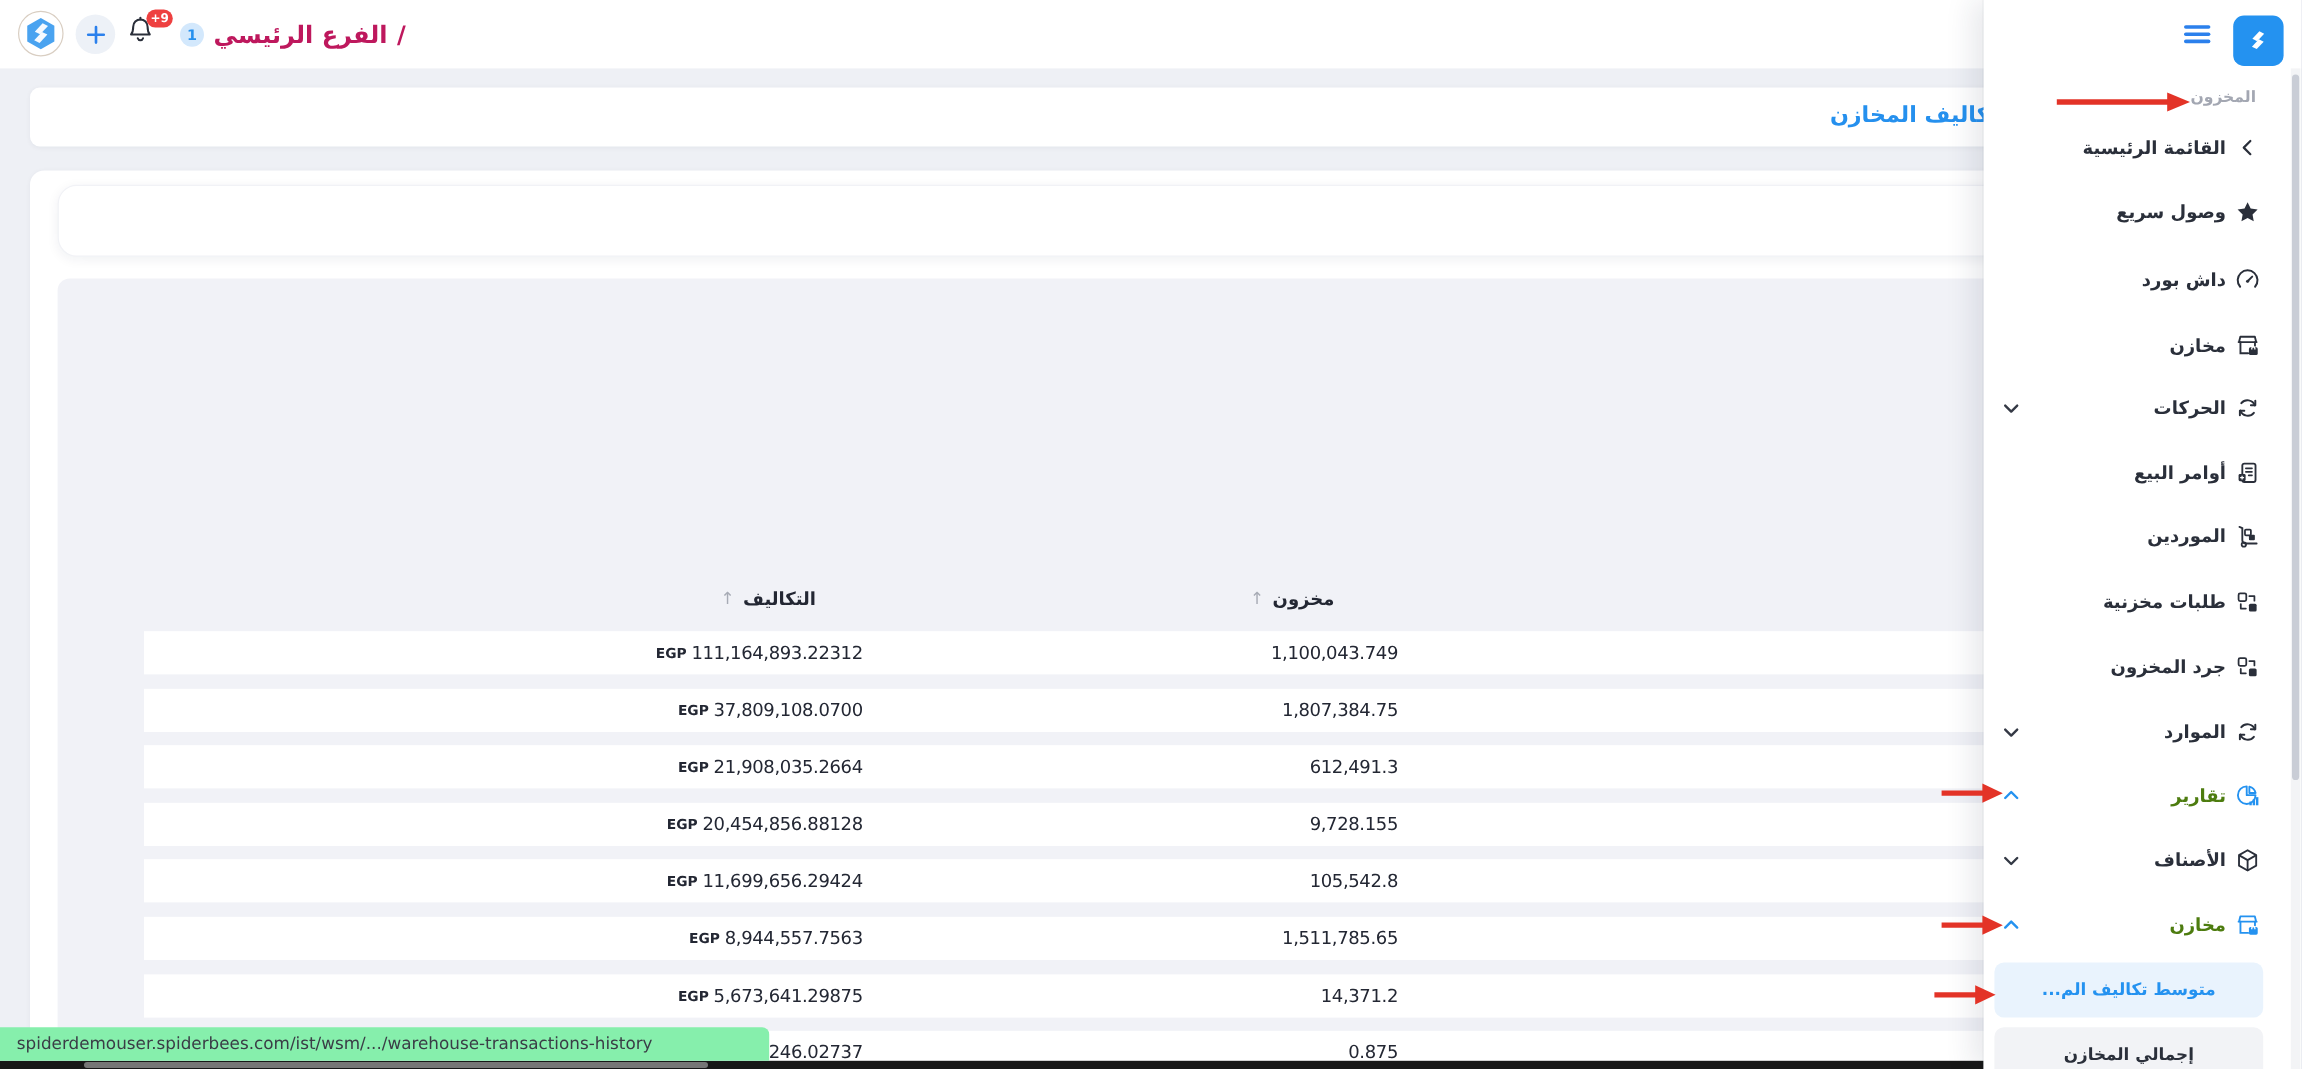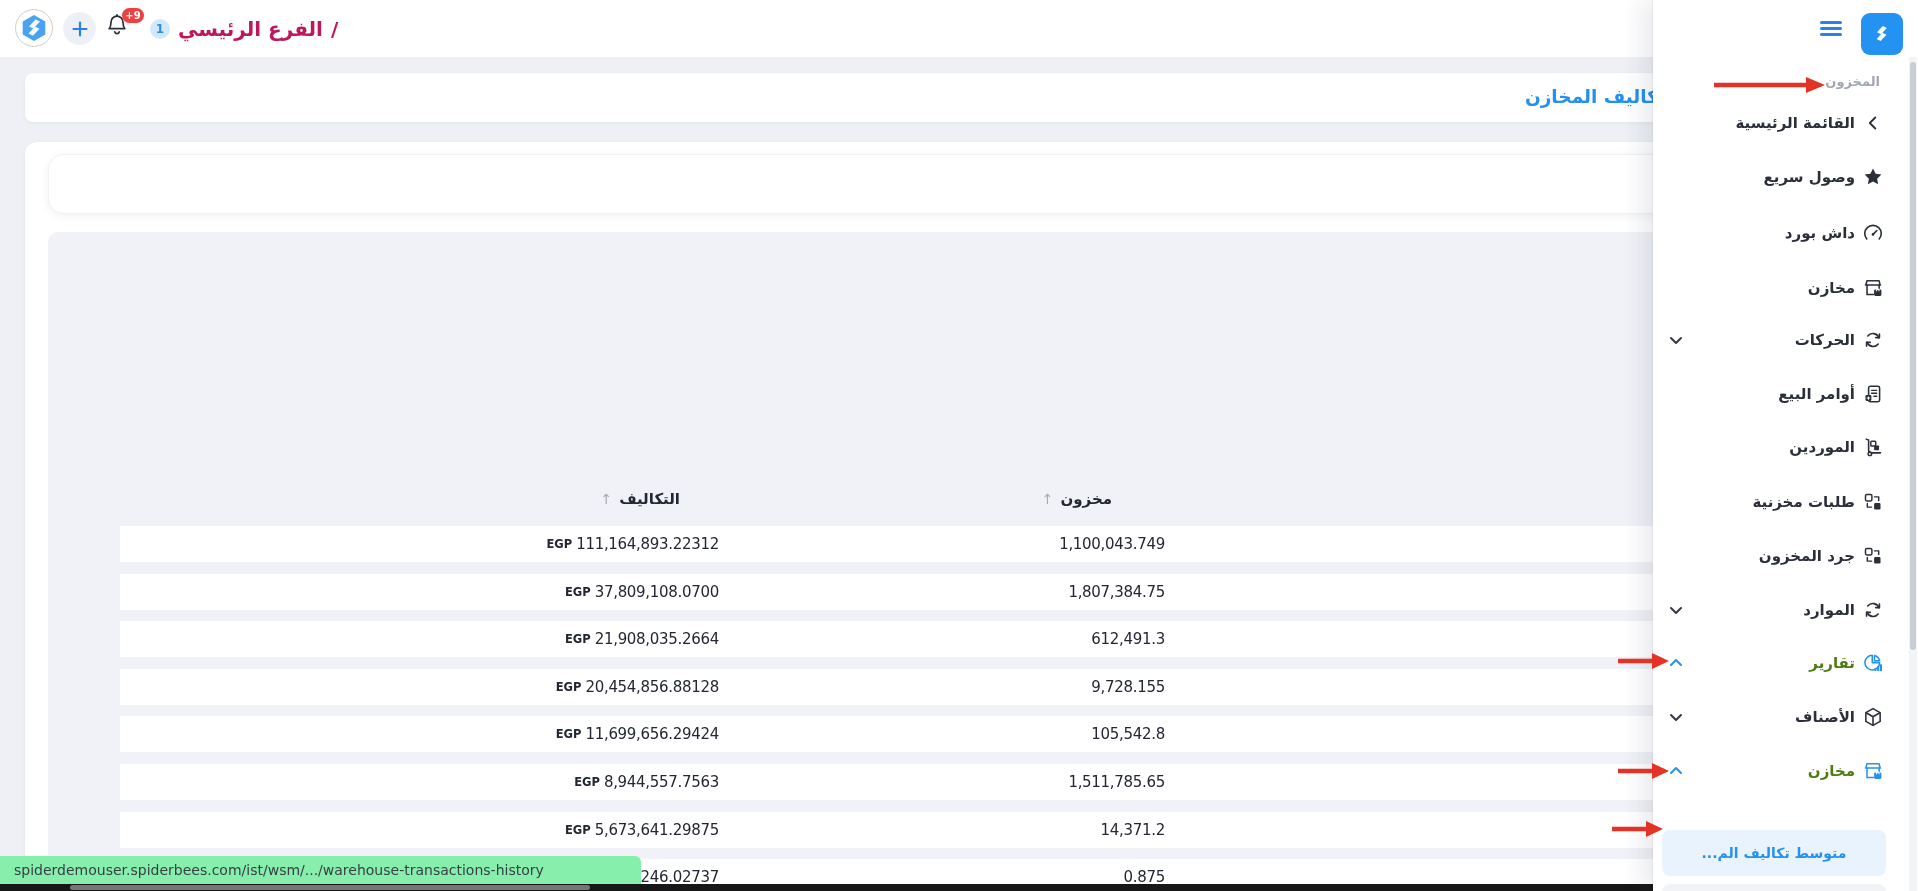--- a/index.html
+++ b/index.html
@@ -50,21 +50,21 @@
            display:flex;align-items:center;justify-content:center;}
   .section-label{position:absolute;top:74px;right:38px;color:#a3a7b2;font-size:13px;font-weight:600;direction:rtl;}
   .nav-item{position:absolute;left:0;width:265px;height:54px;cursor:pointer;color:#2a2f3a;}
   .nav-item .nav-label{position:absolute;right:63px;top:0;height:54px;display:flex;align-items:center;
                        font-size:15px;font-weight:600;direction:rtl;white-space:nowrap;}
   .nav-item .nav-icon{position:absolute;right:32px;top:14px;width:26px;height:26px;display:flex;align-items:center;justify-content:center;}
   .nav-item .nav-caret{position:absolute;left:15px;top:20px;width:16px;height:14px;color:#343945;}
   .nav-item.active{color:#2492f0;}
   .nav-item.active .nav-label{color:#4d7c0f;}
   .sub-item{position:absolute;left:9px;width:224px;height:46px;border-radius:8px;background:#f2f3f6;
-            display:flex;align-items:center;justify-content:center;font-size:14px;font-weight:600;color:#2a2f3a;direction:rtl;cursor:pointer;margin-top:28px;}
+            display:flex;align-items:center;justify-content:center;font-size:14px;font-weight:600;color:#2a2f3a;direction:rtl;cursor:pointer;}
   .sub-item.active{background:#e9f3fd;color:#2492f0;}
   .vscroll{position:absolute;right:1px;top:57px;width:8px;height:834px;background:#f3f4f6;}
   .vscroll-thumb{position:absolute;right:1px;top:5px;width:6px;height:588px;border-radius:3px;background:#c9cdd6;}
   
   .arrow{position:absolute;z-index:60;}
   svg{display:block;}
 </style>
 </head>
 <body>
 

